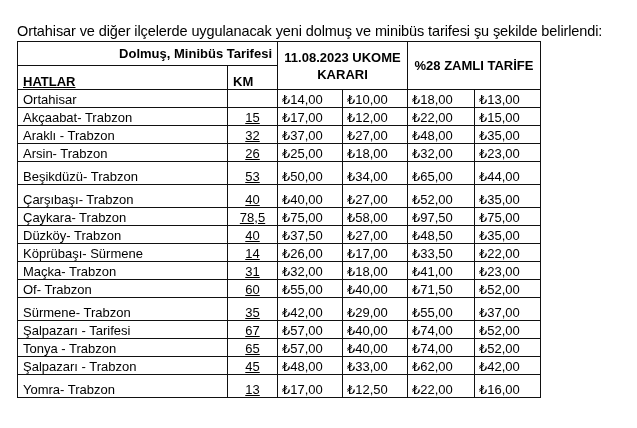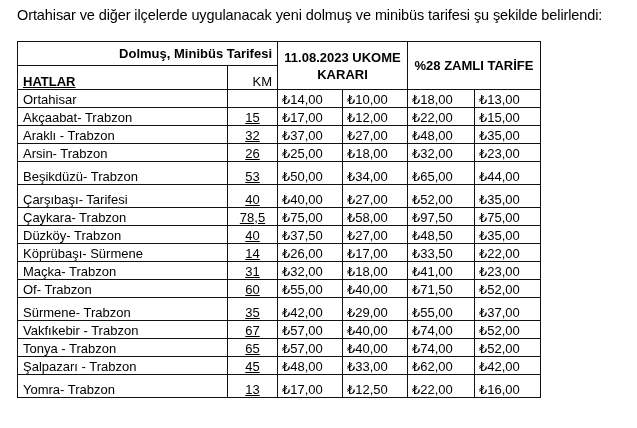--- a/index.html
+++ b/index.html
@@ -2,39 +2,39 @@
 <html><head>
 <meta charset="utf-8">
 <style>
   html, body { margin: 0; padding: 0; background: #ffffff; }
   body {
     width: 637px; height: 428px; overflow: hidden; position: relative;
     font-family: "Liberation Sans", "DejaVu Sans", sans-serif;
     color: #000;
   }
   .intro {
-    position: absolute; left: 17px; top: 7px;
+    position: absolute; left: 17px; top: 23px;
     font-size: 14.5px; letter-spacing: -0.1px; white-space: nowrap;
   }
   table.tariff {
     position: absolute; left: 17px; top: 41px;
     border-collapse: collapse;
     font-size: 13px;
     table-layout: fixed;
   }
   table.tariff td {
     border: 1.3px solid #111;
     padding: 0 5px;
     white-space: nowrap;
     vertical-align: bottom;
     line-height: 15px;
   }
   .h-group { text-align: right; font-weight: bold; vertical-align: middle !important; height: 23px; }
   .h-hatlar { font-weight: bold; text-align: left; height: 23px; text-decoration: underline; }
-  .h-km { font-weight: normal; text-align: right; }
+  .h-km { font-weight: bold; text-align: left; }
   .h-ukome { font-weight: bold; text-align: center; vertical-align: middle !important; line-height: 17px !important; }
   .h-zam { font-weight: bold; text-align: center; vertical-align: middle !important; }
   .km { text-align: center; text-decoration: underline; }
   .price { text-align: left; padding-left: 4px !important; }
   tr.r td { height: 17px; }
   tr.tall td { height: 22px; }
 </style>
 </head>
 <body>
 
@@ -95,21 +95,21 @@
       </tr>
       <tr class="tall">
         <td>Beşikdüzü- Trabzon</td>
         <td class="km">53</td>
         <td class="price">₺50,00</td>
         <td class="price">₺34,00</td>
         <td class="price">₺65,00</td>
         <td class="price">₺44,00</td>
       </tr>
       <tr class="tall">
-        <td>Çarşıbaşı- Tarifesi</td>
+        <td>Çarşıbaşı- Trabzon</td>
         <td class="km">40</td>
         <td class="price">₺40,00</td>
         <td class="price">₺27,00</td>
         <td class="price">₺52,00</td>
         <td class="price">₺35,00</td>
       </tr>
       <tr class="r">
         <td>Çaykara- Trabzon</td>
         <td class="km">78,5</td>
         <td class="price">₺75,00</td>
@@ -151,21 +151,21 @@
       </tr>
       <tr class="tall">
         <td>Sürmene- Trabzon</td>
         <td class="km">35</td>
         <td class="price">₺42,00</td>
         <td class="price">₺29,00</td>
         <td class="price">₺55,00</td>
         <td class="price">₺37,00</td>
       </tr>
       <tr class="r">
-        <td>Vakfıkebir - Trabzon</td>
+        <td>Şalpazarı - Tarifesi</td>
         <td class="km">67</td>
         <td class="price">₺57,00</td>
         <td class="price">₺40,00</td>
         <td class="price">₺74,00</td>
         <td class="price">₺52,00</td>
       </tr>
       <tr class="r">
         <td>Tonya - Trabzon</td>
         <td class="km">65</td>
         <td class="price">₺57,00</td>

